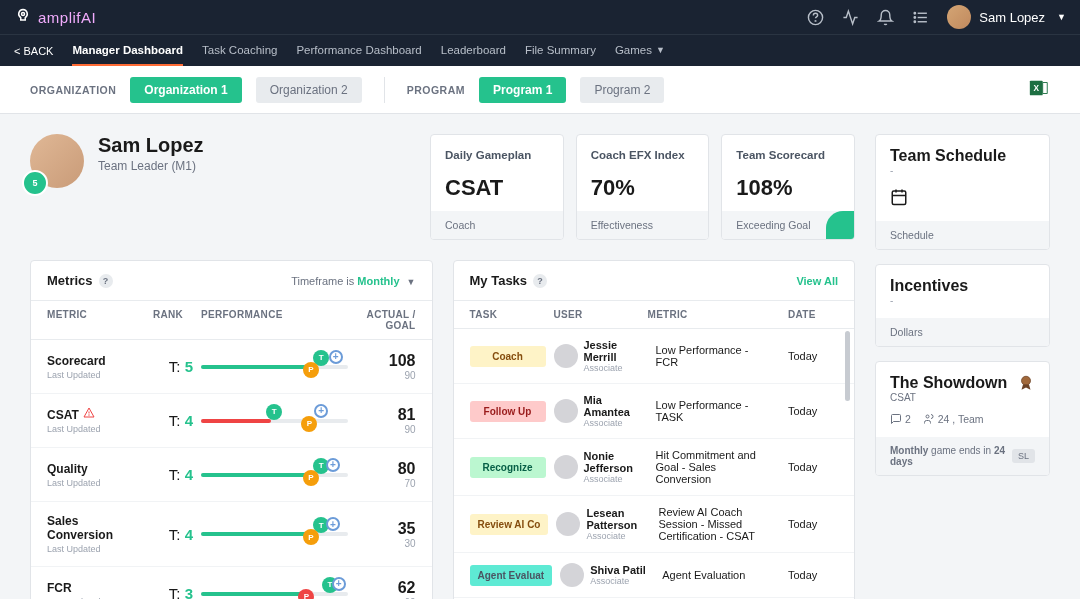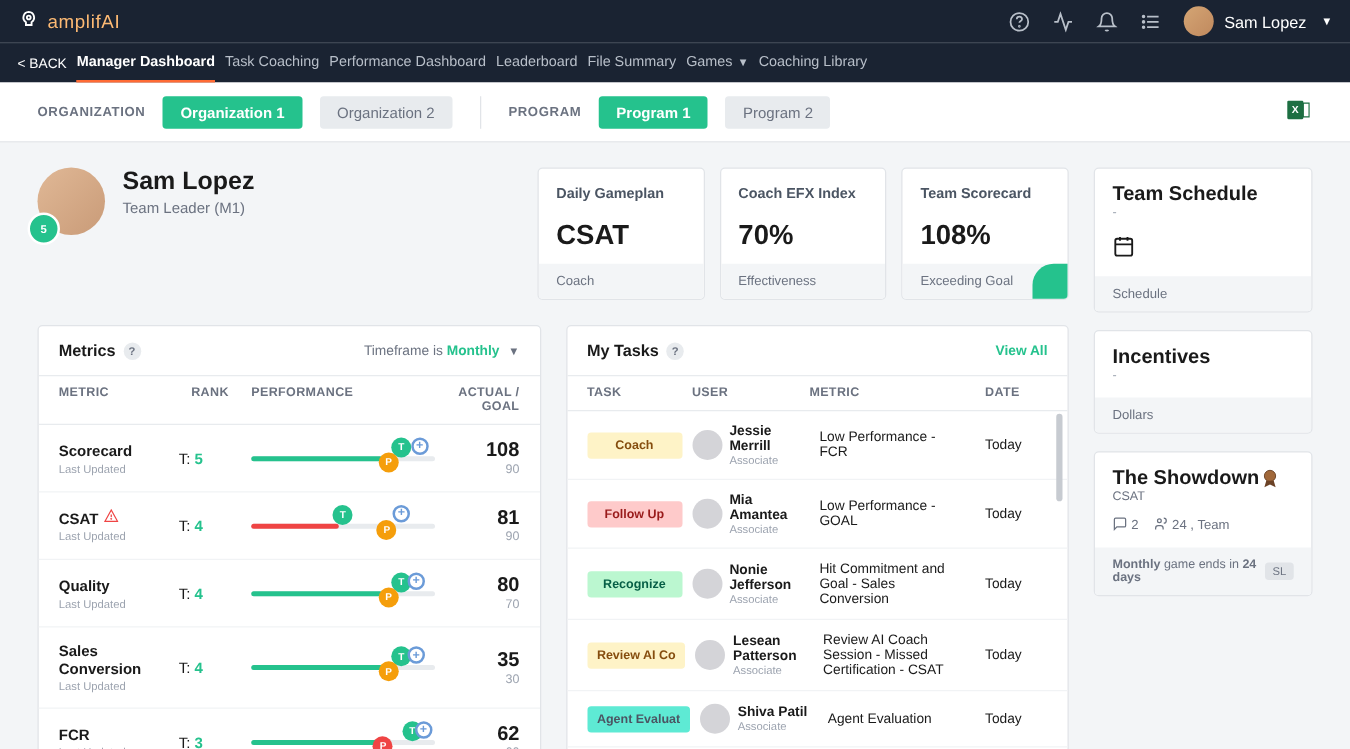--- a/index.html
+++ b/index.html
@@ -1,24 +1,24 @@
 <!DOCTYPE html>
 <html><head>
 <meta charset="utf-8">
 <style>
 * { margin: 0; padding: 0; box-sizing: border-box; }
 body { font-family: -apple-system, BlinkMacSystemFont, "Segoe UI", sans-serif; background: #f3f5f7; color: #1a1a1a; font-size: 13px; width: 1080px; }
 .topbar { background: #1a2332; height: 34px; display: flex; align-items: center; justify-content: space-between; padding: 0 14px; }
-.logo { display: flex; align-items: flex-end; gap: 6px; color: #fdba74; font-size: 15px; font-weight: 500; letter-spacing: 0.5px; }
+.logo { display: flex; align-items: flex-end; gap: 6px; color: #f0abfc; font-size: 15px; font-weight: 500; letter-spacing: 0.5px; }
 .logo svg { width: 18px; height: 18px; }
 .topbar-right { display: flex; align-items: center; gap: 18px; }
 .topbar-icon { color: #b8bfc9; cursor: pointer; display: flex; align-items: center; }
 .user-chip { display: flex; align-items: center; gap: 8px; color: #fff; cursor: pointer; font-size: 13px; }
 .avatar { width: 24px; height: 24px; border-radius: 50%; background: linear-gradient(135deg,#d4a574,#c0895e); }
-.navbar { background: #1a2332; height: 32px; display: flex; align-items: center; padding: 0 14px; gap: 8px; border-top: 1px solid #2a3442; }
+.navbar { background: #1a2332; height: 32px; display: flex; align-items: center; padding: 0 14px; gap: 19px; border-top: 1px solid #2a3442; }
 .nav-item { color: #b8bfc9; font-size: 11.5px; cursor: pointer; height: 100%; display: flex; align-items: center; border-bottom: 2px solid transparent; white-space: nowrap; }
 .nav-item.active { color: #fff; border-bottom: 2px solid #ff6b35; font-weight: 600; }
 .back { color: #fff; font-size: 11px; cursor: pointer; }
 .chev { font-size: 9px; margin-left: 4px; }
 .filter-bar { background: #fff; height: 48px; display: flex; align-items: center; padding: 0 30px; gap: 14px; border-bottom: 1px solid #e1e4e8; }
 .filter-label { font-size: 10.5px; color: #6b7280; letter-spacing: 0.5px; font-weight: 600; }
 .pill { padding: 6px 14px; border-radius: 3px; font-size: 12px; cursor: pointer; }
 .pill.active { background: #25c28d; color: #fff; font-weight: 600; }
 .pill.inactive { background: #e8ebee; color: #6b7280; }
 .filter-sep { width: 1px; height: 26px; background: #e1e4e8; margin: 0 8px; }
@@ -49,21 +49,21 @@
 .help-dot { width: 14px; height: 14px; border-radius: 50%; background: #e8ebee; color: #6b7280; font-size: 9px; display: flex; align-items: center; justify-content: center; cursor: pointer; }
 .tf { font-size: 11px; color: #6b7280; }
 .tf a { color: #25c28d; font-weight: 600; cursor: pointer; }
 .view-all { font-size: 11px; color: #25c28d; font-weight: 600; cursor: pointer; }
 .tbl-head { display: flex; padding: 8px 16px; font-size: 10px; color: #6b7280; font-weight: 600; letter-spacing: 0.3px; border-top: 1px solid #e8ebee; border-bottom: 1px solid #e8ebee; }
 .m-row { display: flex; align-items: center; padding: 12px 16px; border-bottom: 1px solid #f1f3f5; }
 .m-row:last-child { border-bottom: none; }
 .m-name { flex: 0 0 96px; }
 .m-name .n { font-size: 12px; font-weight: 600; }
 .m-name .s { font-size: 9px; color: #9ca3af; margin-top: 2px; }
-.m-rank { flex: 0 0 50px; font-size: 12px; text-align: left; }
+.m-rank { flex: 0 0 50px; font-size: 15px; text-align: right; }
 .m-rank b { color: #25c28d; font-weight: 700; }
 .m-perf { flex: 1; padding: 0 8px; }
 .m-val { flex: 0 0 60px; text-align: right; }
 .m-val .a { font-size: 16px; font-weight: 700; }
 .m-val .g { font-size: 10px; color: #9ca3af; }
 .warn-icon { display: inline-flex; margin-left: 4px; color: #ef4444; }
 .slider { position: relative; height: 22px; display: flex; align-items: center; }
 .slider-track { height: 4px; background: #e8ebee; border-radius: 2px; position: relative; width: 100%; }
 .slider-fill { position: absolute; height: 4px; border-radius: 2px; left: 0; }
 .marker { position: absolute; width: 16px; height: 16px; border-radius: 50%; font-size: 8px; font-weight: 700; color: #fff; display: flex; align-items: center; justify-content: center; transform: translateX(-50%); top: -6px; }
@@ -89,21 +89,21 @@
 .side-card { background: #fff; border: 1px solid #e1e4e8; border-radius: 4px; overflow: hidden; }
 .side-body { padding: 12px 14px; }
 .side-title { font-size: 16px; font-weight: 700; }
 .side-value { font-size: 22px; font-weight: 800; margin-top: 8px; }
 .side-foot { background: #f3f5f7; padding: 8px 14px; font-size: 10.5px; color: #6b7280; }
 .cal-icon { margin-top: 12px; }
 .showdown-meta { display: flex; gap: 12px; margin-top: 10px; font-size: 10.5px; color: #6b7280; align-items: center; }
 .showdown-foot { background: #f3f5f7; padding: 8px 14px; font-size: 10px; color: #6b7280; display: flex; align-items: center; gap: 6px; }
 .sl-badge { background: #e1e4e8; padding: 2px 6px; border-radius: 3px; font-size: 9px; }
 .medal-icon { color: #a1683a; }
-.d-h { display: flex; align-items: flex-start; }
+.d-h { display: flex; justify-content: space-between; align-items: flex-start; }
 </style>
 </head>
 <body>
 
 <div class="topbar">
   <div class="logo">
     <svg viewBox="0 0 24 24" fill="none" stroke="#fff" stroke-width="2">
         <path d="M12 2a6 6 0 00-3 11v3h6v-3a6 6 0 00-3-11z"></path>
         <circle cx="12" cy="8" r="2"></circle>
       </svg>
@@ -149,21 +149,20 @@
   <span class="back">&lt; BACK</span>
   <span class="nav-item active">Manager Dashboard</span>
   <span class="nav-item">Task Coaching</span>
   <span class="nav-item">Performance Dashboard</span>
   <span class="nav-item">Leaderboard</span>
   <span class="nav-item">File Summary</span>
   <span class="nav-item">
       <span>Games</span>
       <span class="chev">▼</span>
     </span>
-  <span class="nav-item">Coaching Library</span>
 </div>
 
 <div class="filter-bar">
   <span class="filter-label">ORGANIZATION</span>
   <span class="pill active">Organization 1</span>
   <span class="pill inactive">Organization 2</span>
   <span class="filter-sep"></span>
   <span class="filter-label">PROGRAM</span>
   <span class="pill active">Program 1</span>
   <span class="pill inactive">Program 2</span>
@@ -380,21 +379,21 @@
               <div class="t-tag">
                 <div class="tag pk">Follow Up</div>
               </div>
   <div class="t-user">
                 <div class="av"></div>
                 <div class="t-user-txt">
                   <div class="un">Mia Amantea</div>
                   <div class="ur">Associate</div>
                 </div>
               </div>
-  <div class="t-metric">Low Performance - GOAL</div>
+  <div class="t-metric">Low Performance - TASK</div>
   <div class="t-date">Today</div>
             </div>
             <div class="t-row">
               <div class="t-tag">
                 <div class="tag gr">Recognize</div>
               </div>
   <div class="t-user">
                 <div class="av"></div>
                 <div class="t-user-txt">
                   <div class="un">Nonie Jefferson</div>

